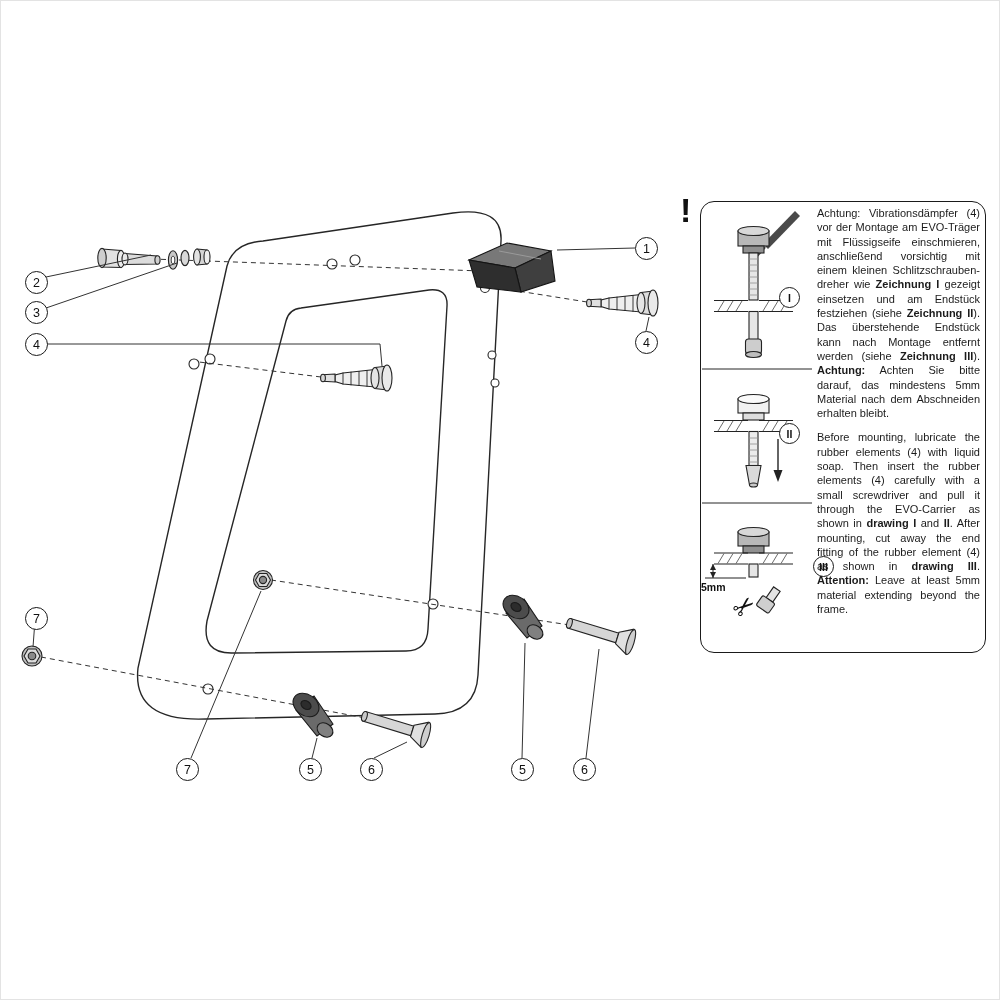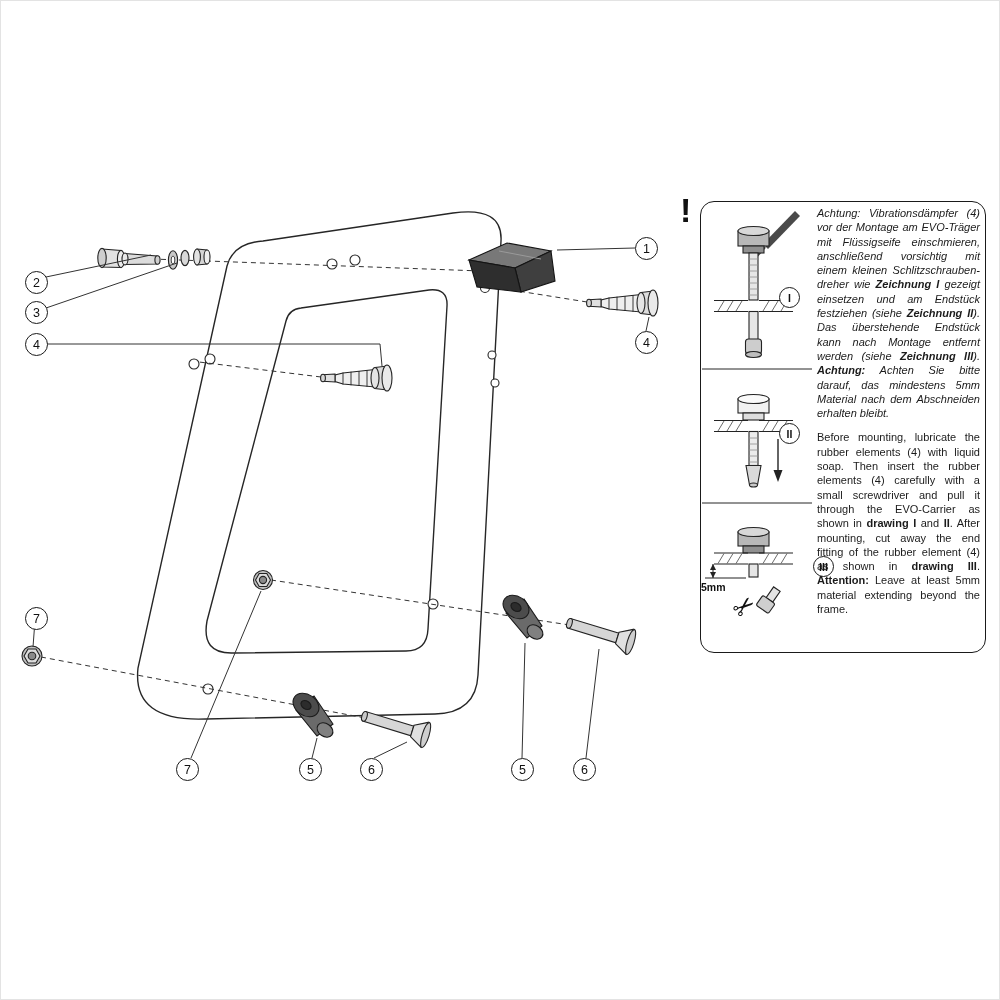--- a/index.html
+++ b/index.html
@@ -16,21 +16,21 @@
   .roman{position:absolute;width:21px;height:21px;border:1.5px solid #1a1a1a;border-radius:50%;
          background:#fff;display:flex;align-items:center;justify-content:center;
          font:700 10.5px "Liberation Sans",sans-serif;color:#111;box-sizing:border-box;z-index:5;}
   .warning-mark{position:absolute;left:679px;top:190px;font:800 34px "Liberation Sans",sans-serif;
                 color:#111;z-index:4;}
   .dim-label{position:absolute;left:700px;top:580px;font:700 10.5px "Liberation Sans",sans-serif;
              color:#111;z-index:5;}
   .instruction-text{position:absolute;left:816px;top:205px;width:163px;z-index:5;
                     font-size:11px;line-height:1.3;color:#1b1b1b;text-align:justify;}
   .instruction-text p{margin:0;}
-  .instruction-text p.de{margin-bottom:10px;font-style:italic;}
+  .instruction-text p.de{margin-bottom:10px;}
   .b{font-weight:bold;}
 </style>
 </head>
 <body>
 
 <div id="page">
 
   <svg width="1000" height="1000" viewBox="0 0 1000 1000">
 
     <g stroke="#262626" fill="none" stroke-width="1.4">

